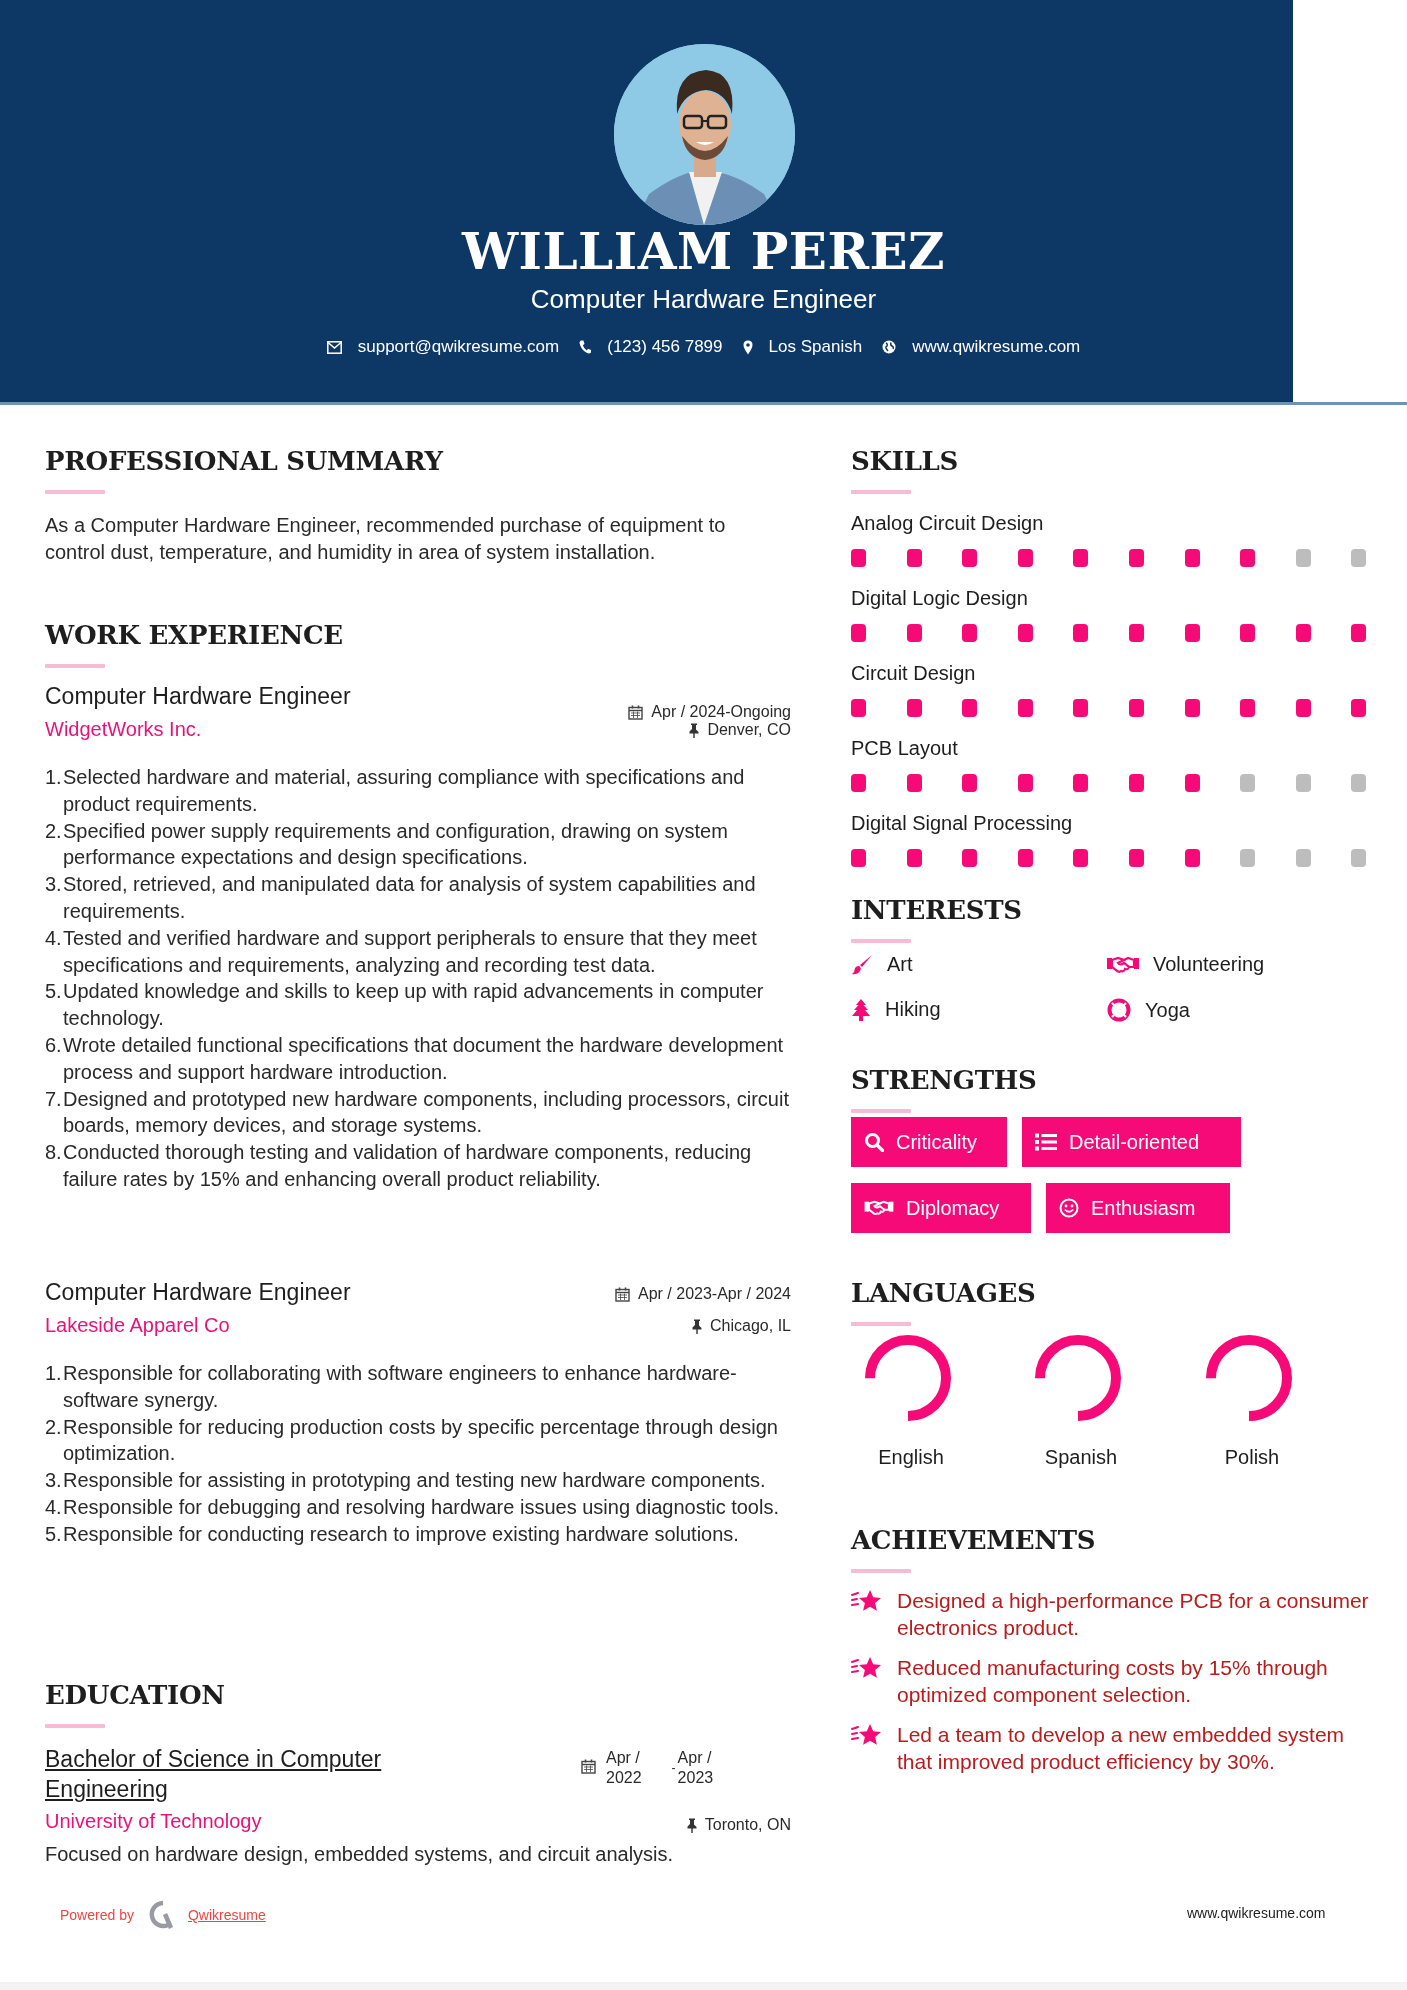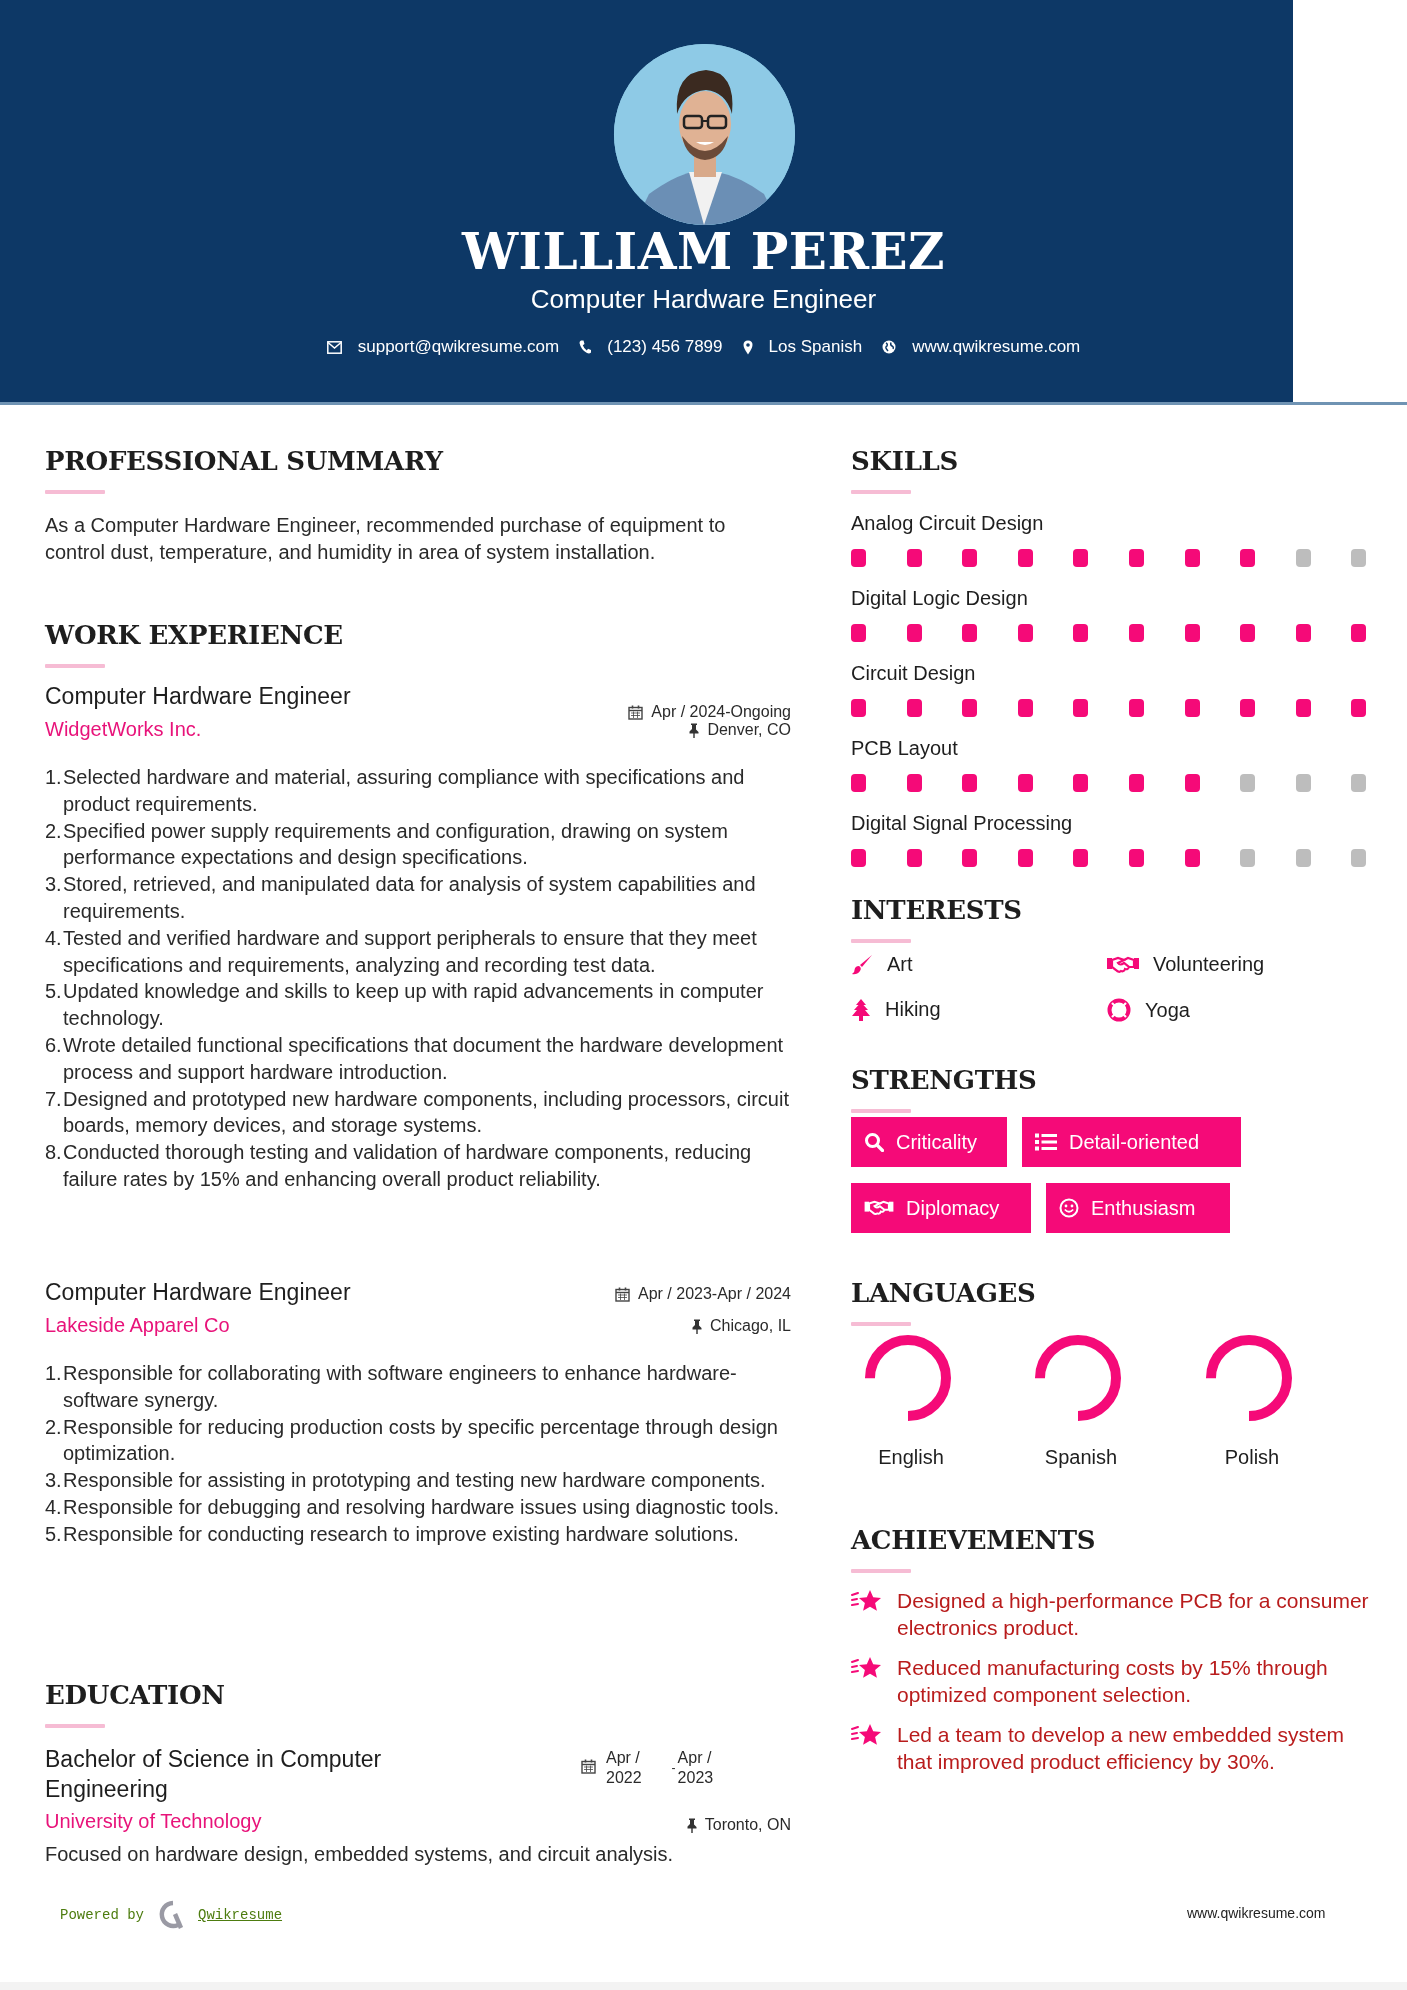--- a/index.html
+++ b/index.html
@@ -51,21 +51,21 @@
   
   .lang { position: absolute; text-align: center; width: 120px; }
   .lang-label { font-size: 20px; color: #1e1e1e; margin-top: 14px; }
 
   
   .ach { position: absolute; left: 0; display: flex; width: 520px; }
   .ach svg { flex: none; margin-right: 14px; margin-top: 2px; }
   .ach-text { font-size: 21px; line-height: 27px; color: #b91c1c; }
 
   
-  .footer-left { position: absolute; left: 60px; top: 1900px; display: flex; align-items: center; font-size: 14px; color: #4d7c0f; font-family: Liberation Mono, monospace; }
+  .footer-left { position: absolute; left: 60px; top: 1900px; display: flex; align-items: center; font-size: 14px; color: #ef4444; }
   .footer-left .brand { text-decoration: underline; margin-left: 10px; }
   .footer-right { position: absolute; left: 1187px; top: 1905px; font-size: 14px; color: #222; }
   .bottom-strip { position: absolute; left: 0; top: 1982px; width: 1407px; height: 8px; background: #f3f3f3; }
 </style>
 </head>
 <body>
 
 <div class="header">
   <div class="avatar">
     <svg width="181" height="181" viewBox="0 0 181 181">
@@ -188,21 +188,21 @@
       <li><span class="num">4.</span><span>Responsible for debugging and resolving hardware issues using diagnostic tools.</span></li>
       <li><span class="num">5.</span><span>Responsible for conducting research to improve existing hardware solutions.</span></li>
     </ol>
   </div>
 
   <div style="position:absolute; left:0; top:1240px; width:746px;">
     <div class="sec-title">EDUCATION</div>
     <div class="sec-bar"></div>
   </div>
   <div style="position:absolute; left:0; top:1304px; width:746px;">
-    <div class="job-title" style="line-height:30px;">
+    <div class="job-title" style="line-height:30px;text-decoration:underline;">
       <div>Bachelor of Science in Computer</div>
       <div>Engineering</div>
     </div>
     <div class="company" style="margin-top:6px;">University of Technology</div>
     <div style="position:absolute; left:536px; top:4px; display:flex; font-size:16px; line-height:20px; color:#2a2a2a;">
       <svg width="15" height="15" viewBox="0 0 15 15" style="margin-top:11px; margin-right:10px;">
           <rect x="1" y="2.5" width="13" height="11.5" fill="none" stroke="#444" stroke-width="1.4"></rect>
           <line x1="1" y1="5.5" x2="14" y2="5.5" stroke="#444" stroke-width="1.4"></line>
           <line x1="4.5" y1="0.5" x2="4.5" y2="3.5" stroke="#444" stroke-width="1.6"></line>
           <line x1="10.5" y1="0.5" x2="10.5" y2="3.5" stroke="#444" stroke-width="1.6"></line>

